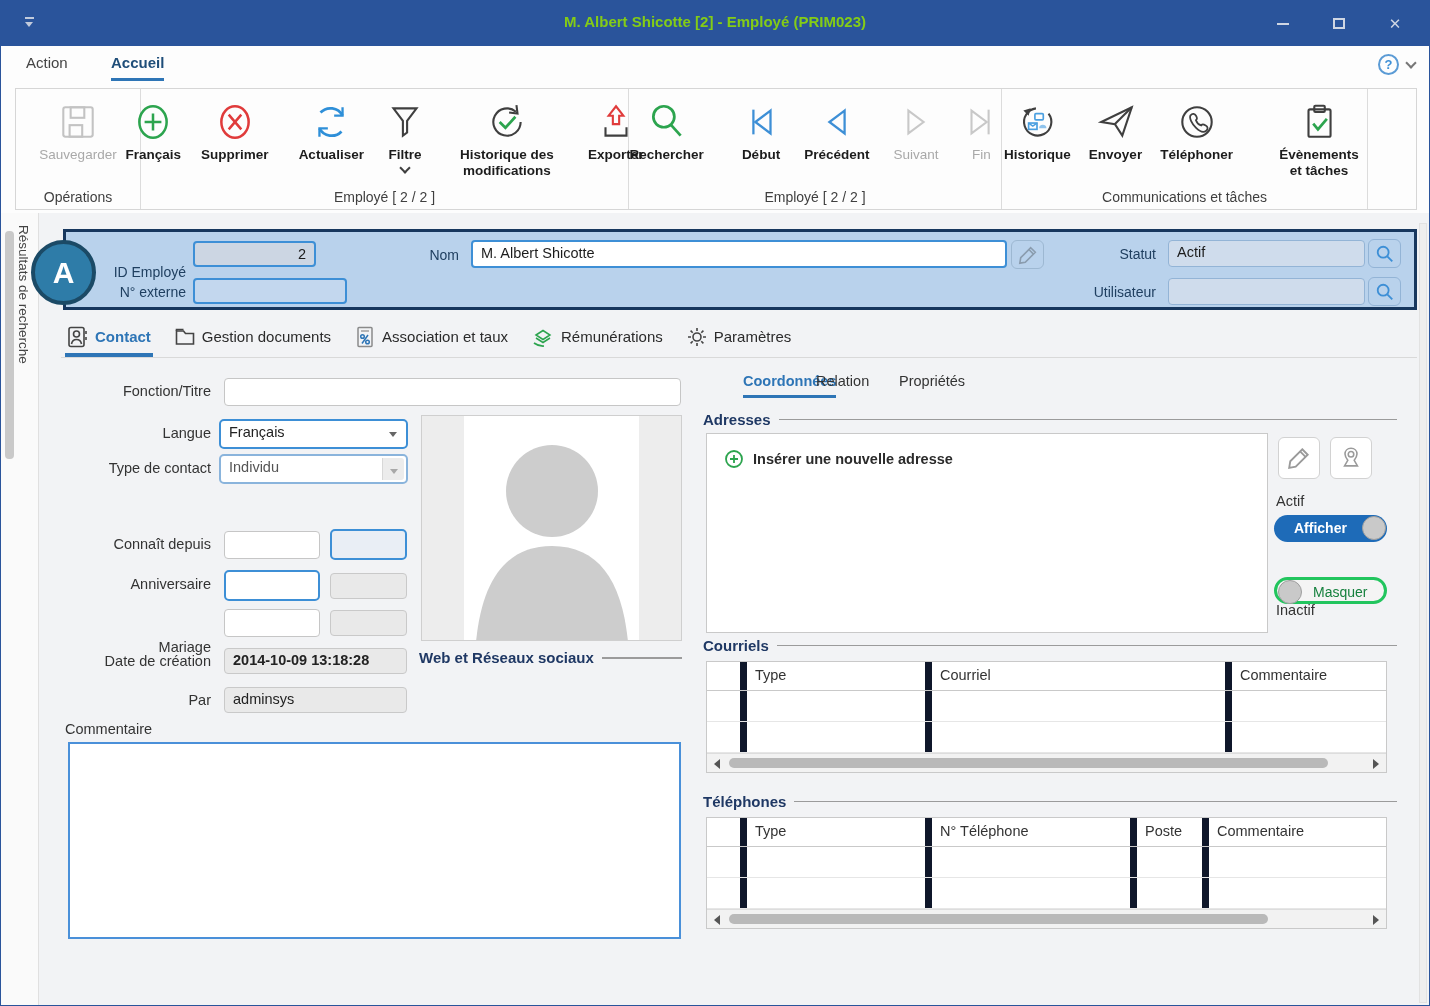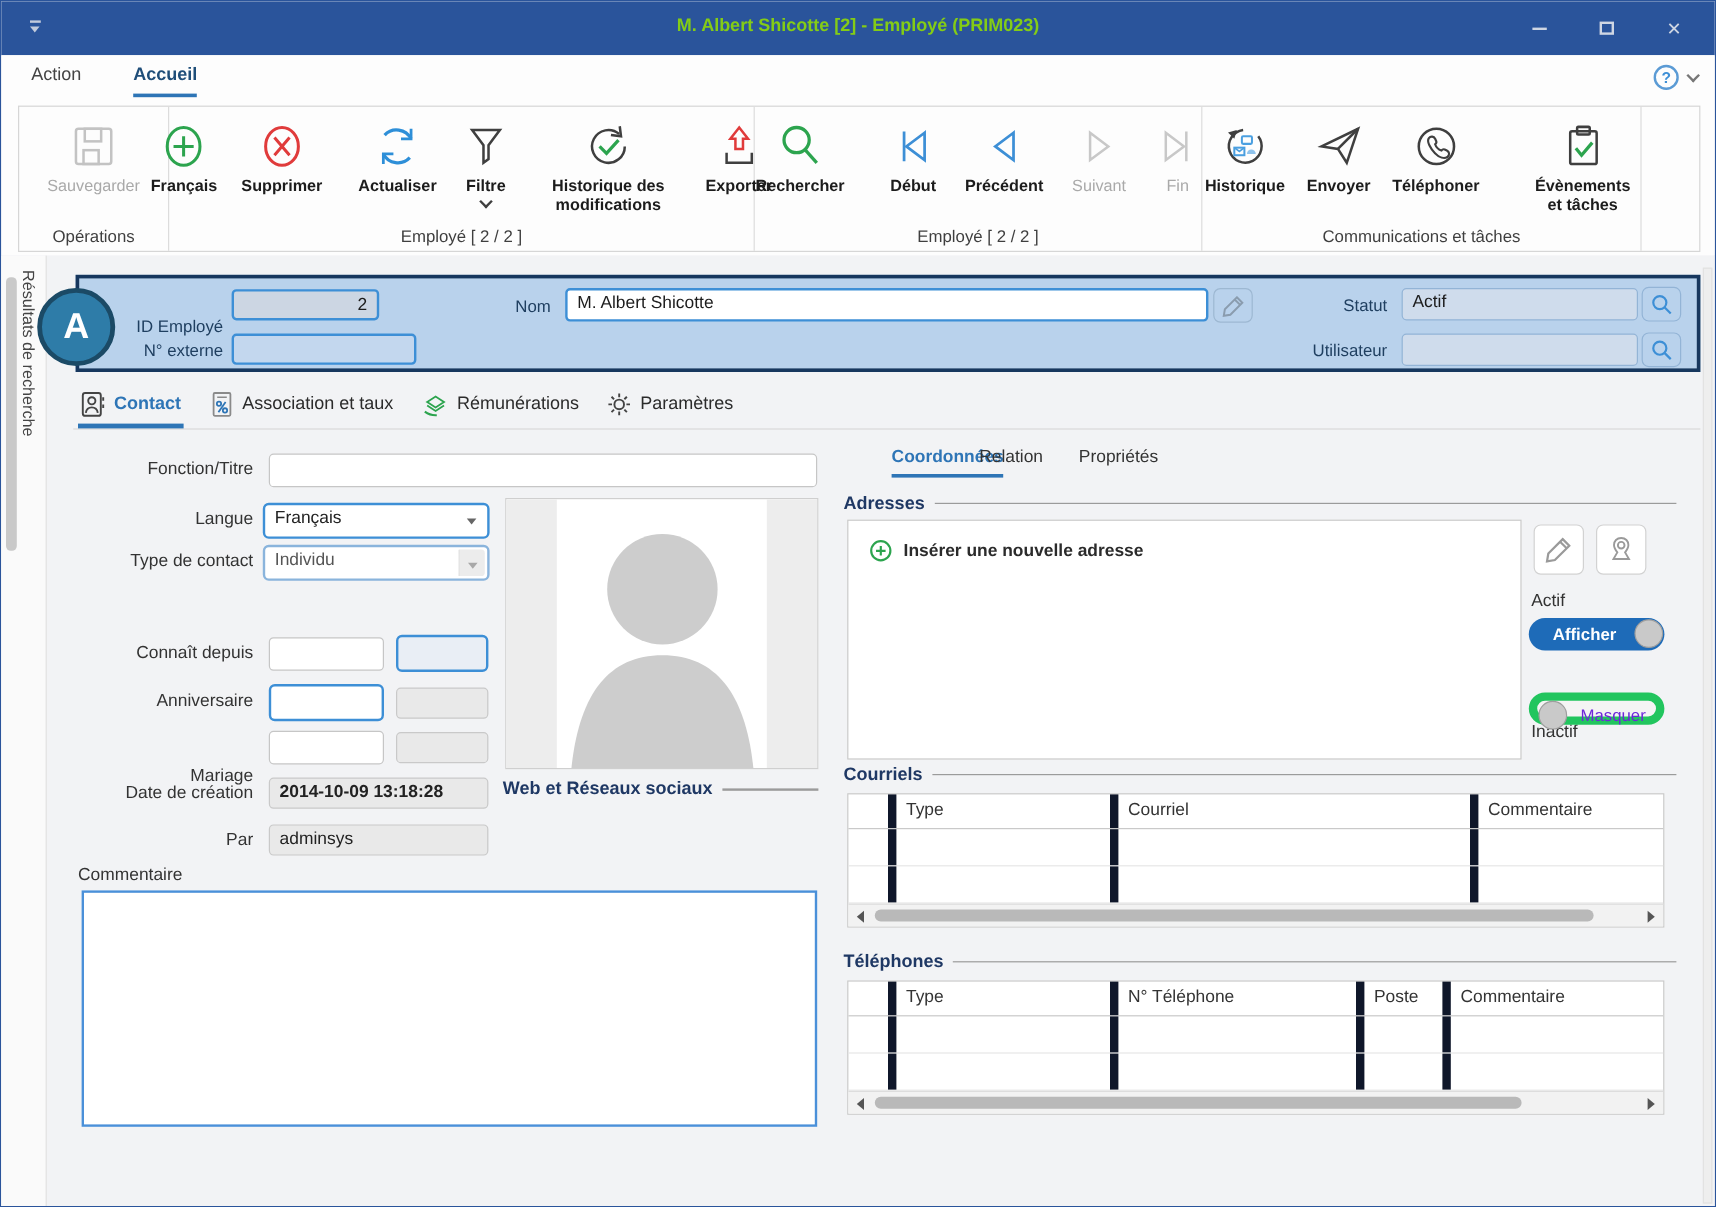--- a/index.html
+++ b/index.html
@@ -89,21 +89,21 @@
   .ctab.active { color:#2e75b6; font-weight:bold; border-bottom:3px solid #2e75b6; }
 
   .addrbox { position:absolute; left:705px; top:432px; width:562px; height:200px; background:#fff; border:1px solid #c9c9c9; }
   .addr-insert { display:flex; align-items:center; gap:9px; padding:15px 0 0 17px; font-size:14.5px; font-weight:bold; color:#2b2b2b; }
 
   .sqbtn { position:absolute; width:42px; height:42px; border:1px solid #d2d2d2; border-radius:6px; background:#fff;
            display:flex; align-items:center; justify-content:center; }
   .tlabel { position:absolute; font-size:14.5px; color:#333; }
   .toggle { position:absolute; width:113px; height:27px; border-radius:14px; font-size:14px; }
   .toggle.on { background:#1e6bb8; color:#fff; font-weight:bold; }
-  .toggle.off { background:#f4f4f4; border:7px solid #22c55e; color:#6d28d9; }
+  .toggle.off { background:#f4f4f4; border:3px solid #22c55e; color:#15803d; }
   .toggle .ttxt { position:absolute; top:5px; }
   .toggle .knob { position:absolute; top:1px; width:24px; height:24px; border-radius:50%; background:#c9c9c9; border:1px solid #9e9e9e; }
 
   
   .gtable { position:absolute; width:681px; background:#fff; border:1px solid #c9c9c9; }
   .trow { display:flex; }
   .trow.head { height:29px; border-bottom:1px solid #c9c9c9; }
   .trow.body { height:31px; border-bottom:1px solid #e6e6e6; }
   .tcell { border-right:7px solid #0f172a; font-size:14.5px; color:#333; padding:5px 8px; overflow:hidden; white-space:nowrap; }
   .tcell:last-child { border-right:none; }
@@ -376,20 +376,27 @@
       <div class="rtab active">
         <svg width="22" height="22" viewBox="0 0 22 22" fill="none" stroke="#444" stroke-width="1.6">
           <rect x="2" y="1.5" width="15" height="19" rx="2"></rect>
             <circle cx="9.5" cy="8" r="3"></circle>
             <path d="M4.5 18c.5-3 2.5-4.5 5-4.5s4.5 1.5 5 4.5"></path>
             <path d="M19 5v3M19 11v3"></path>
         </svg>
         <span>Contact</span>
       </div>
       <div class="rtab">
+        <svg width="22" height="22" viewBox="0 0 22 22" fill="none" stroke="#444" stroke-width="1.6">
+          <path d="M2.5 5h7l2 2.5h8V18h-17z"></path>
+            <path d="M2.5 5V3.5h7"></path>
+        </svg>
+        <span>Gestion documents</span>
+      </div>
+      <div class="rtab">
         <svg width="22" height="22" viewBox="0 0 22 22" fill="none" stroke="#8a8a8a" stroke-width="1.5">
           <rect x="4" y="1.5" width="14" height="19" rx="1"></rect>
             <path d="M7 5h8" stroke-width="1.2"></path>
           <circle cx="8.5" cy="10.5" r="1.8" stroke="#2e75b6"></circle>
             <circle cx="13.5" cy="16" r="1.8" stroke="#2e75b6"></circle>
             <path d="M8 17.5L14 9" stroke="#2e75b6"></path>
         </svg>
         <span>Association et taux</span>
       </div>
       <div class="rtab">

